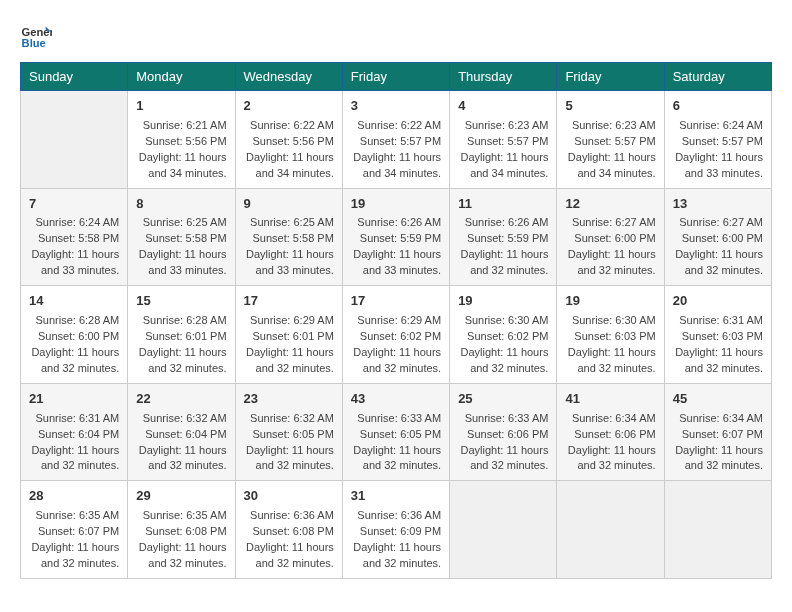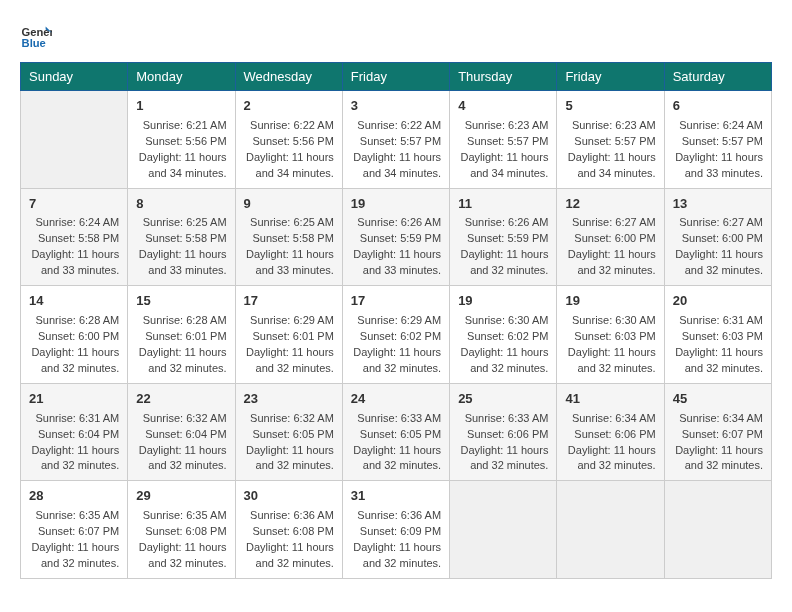--- a/index.html
+++ b/index.html
@@ -211,21 +211,21 @@
         </td>
         <td>
           <span class="day-number">22</span>
           <div class="day-info">Sunrise: 6:32 AM<br>Sunset: 6:04 PM<br>Daylight: 11 hours<br>and 32 minutes.</div>
         </td>
         <td>
           <span class="day-number">23</span>
           <div class="day-info">Sunrise: 6:32 AM<br>Sunset: 6:05 PM<br>Daylight: 11 hours<br>and 32 minutes.</div>
         </td>
         <td>
-          <span class="day-number">24</span>
+          <span class="day-number">43</span>
           <div class="day-info">Sunrise: 6:33 AM<br>Sunset: 6:05 PM<br>Daylight: 11 hours<br>and 32 minutes.</div>
         </td>
         <td>
           <span class="day-number">25</span>
           <div class="day-info">Sunrise: 6:33 AM<br>Sunset: 6:06 PM<br>Daylight: 11 hours<br>and 32 minutes.</div>
         </td>
         <td>
           <span class="day-number">41</span>
           <div class="day-info">Sunrise: 6:34 AM<br>Sunset: 6:06 PM<br>Daylight: 11 hours<br>and 32 minutes.</div>
         </td>

